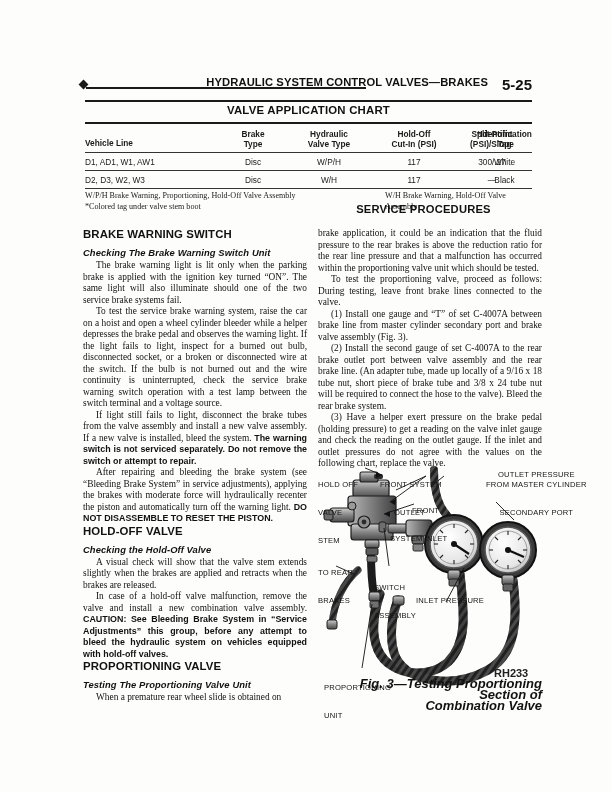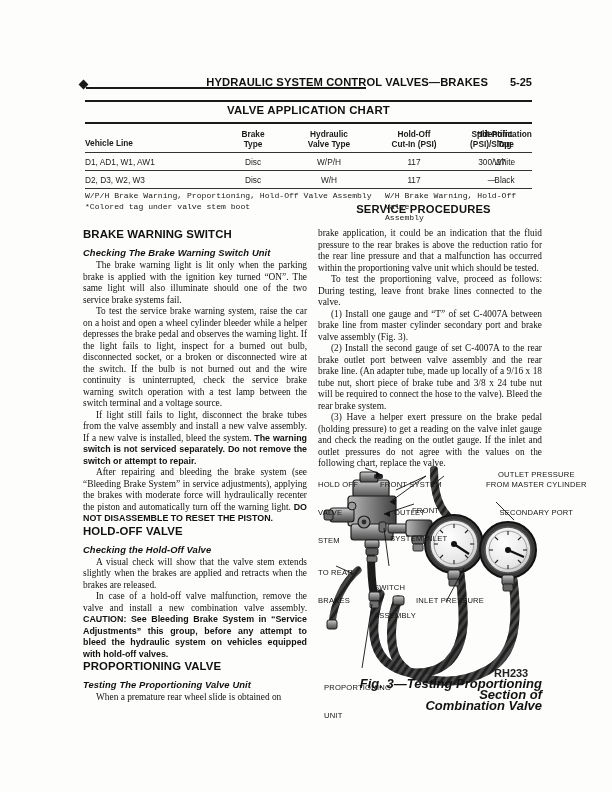--- a/index.html
+++ b/index.html
@@ -58,21 +58,21 @@
     letter-spacing: 0.1px;
     color: #111;
     white-space: nowrap;
   }
   .header-page {
     position: absolute;
     right: 0px;
     top: 0px;
     font-family: "Liberation Sans", sans-serif;
     font-weight: bold;
-    font-size: 11px;
+    font-size: 15px;
     color: #111;
     padding-left: 38px;
   }
 
   
   .chart-rule {
     position: absolute;
     left: 85px;
     top: 100px;
     width: 447px;
@@ -131,21 +131,21 @@
   .vbody .c0 { left: 0px; text-align: left; }
 
   .col1 { left: 142px; width: 52px; }
   .col2 { left: 205px; width: 78px; }
   .col3 { left: 292px; width: 74px; }
   .col4 { left: 373px; width: 68px; }
   .col5w { left: 392px; width: 55px; }
 
   .vfoot {
     position: relative;
-    font-family: Liberation Mono, monospace;
+    font-family: Liberation Serif, serif;
     font-size: 8.1px;
     line-height: 10.6px;
     color: #1a1a1a;
     height: 24px;
     padding-top: 11px;
   }
   .vfoot-left {
     position: absolute;
     left: 0px;
     top: 3px;

